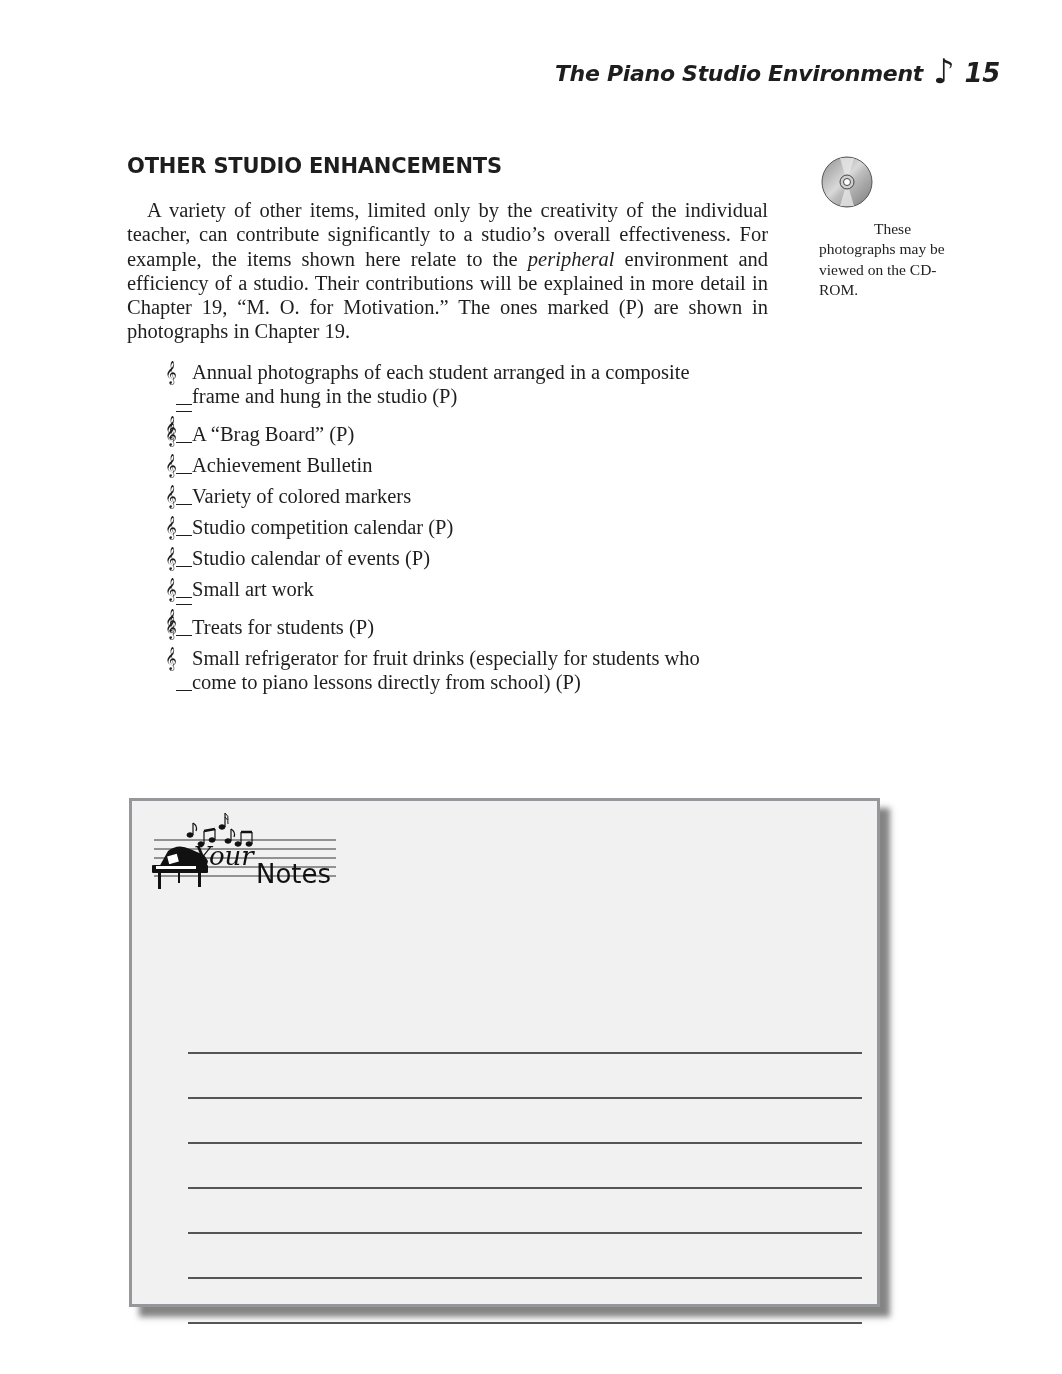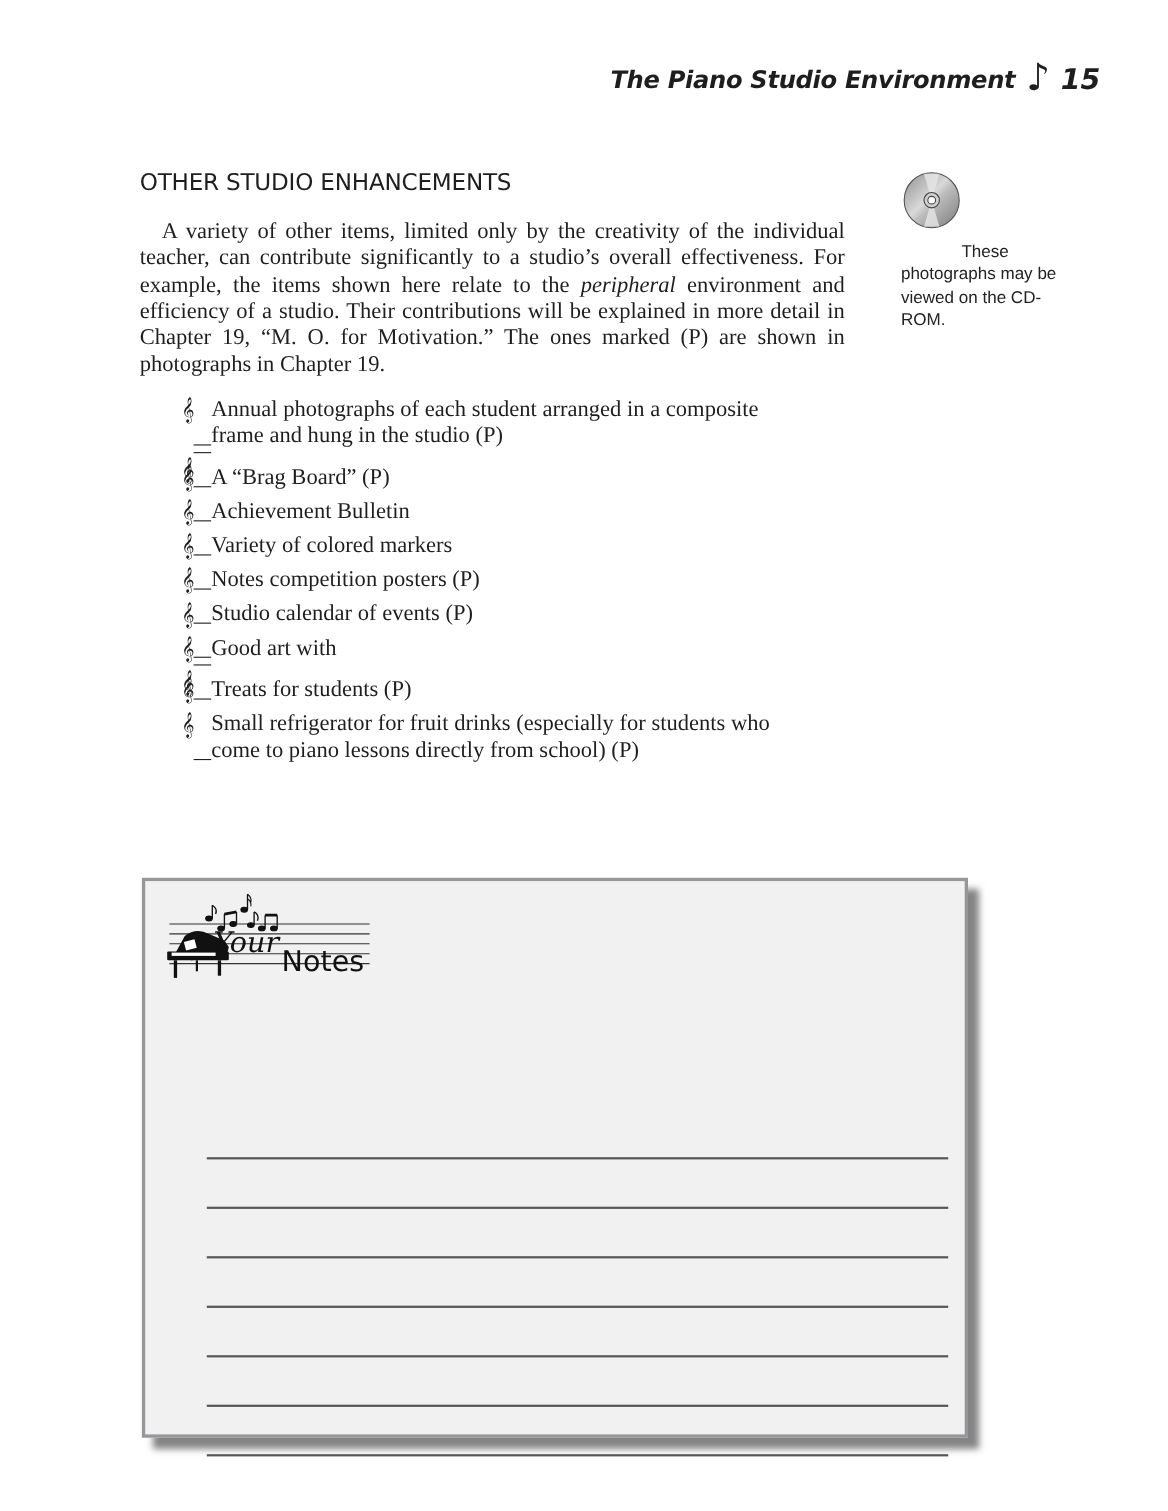--- a/index.html
+++ b/index.html
@@ -6,32 +6,32 @@
   body { width: 1062px; height: 1374px; position: relative; overflow: hidden; color: #1e1e1e; }
   .running-head {
     position: absolute; top: 58px; right: 62px;
     font-family: "DejaVu Sans", sans-serif; font-weight: bold; font-size: 22px;
     display: flex; align-items: center; gap: 10px; letter-spacing: -0.3px; font-style: italic;
   }
   .running-head .note { font-family: "DejaVu Serif", serif; font-size: 34px; font-weight: normal; line-height: 1; margin-top: -4px; }
   .running-head .page-num { font-size: 26px; }
   .section-heading {
     position: absolute; left: 127px; top: 154px;
-    font-family: "DejaVu Sans", sans-serif; font-weight: normal; font-size: 21px;
+    font-family: "DejaVu Sans", sans-serif; font-weight: bold; font-size: 21px;
     letter-spacing: -0.2px; margin: 0;
   }
   .intro {
     position: absolute; left: 127px; top: 198px; width: 641px;
     font-family: "Liberation Serif", serif; font-size: 20.5px; line-height: 24.3px;
     text-align: justify; text-indent: 20px; margin: 0;
   }
   .intro em { font-style: italic; margin-top: 32px; }
   .sidebar {
     position: absolute; left: 819px; top: 155px; width: 150px;
-    font-family: Liberation Sans, sans-serif; font-size: 15.5px; line-height: 20.5px; color: #222;
+    font-family: Liberation Serif, serif; font-size: 15.5px; line-height: 20.5px; color: #222;
   }
   .cd { width: 54px; height: 54px; margin-left: 1px; margin-bottom: 4px; }
   .sidebar-text .first { display: block; padding-left: 55px; }
   .list { position: absolute; left: 165px; top: 360px; width: 560px; margin: 0; padding: 0; list-style: none;
     font-family: "Liberation Serif", serif; font-size: 20.5px; line-height: 24px; }
   .list li { display: flex; margin-bottom: 7px; }
   .list .clef { width: 27px; flex: 0 0 27px; position: relative; }
   .list .clef span { position: absolute; left: 0; top: 0; font-family: "DejaVu Serif", serif; font-size: 20px; }
   .list .clef::after { content: ""; position: absolute; left: 11px; right: 0; bottom: 3px; border-bottom: 1.5px solid #1e1e1e; }
   .notes-box {
@@ -111,33 +111,33 @@
     <li>
       <span class="clef">
         <span>𝄞</span>
       </span>
       <span>Variety of colored markers</span>
     </li>
     <li>
       <span class="clef">
         <span>𝄞</span>
       </span>
-      <span>Notes competition posters (P)</span>
+      <span>Studio competition calendar (P)</span>
     </li>
     <li>
       <span class="clef">
         <span>𝄞</span>
       </span>
       <span>Studio calendar of events (P)</span>
     </li>
     <li>
       <span class="clef">
         <span>𝄞</span>
       </span>
-      <span>Good art with</span>
+      <span>Small art work</span>
     </li>
     <li>
       <span class="clef">
         <span>𝄞</span>
       </span>
     </li>
     <li>
       <span class="clef">
         <span>𝄞</span>
       </span>

